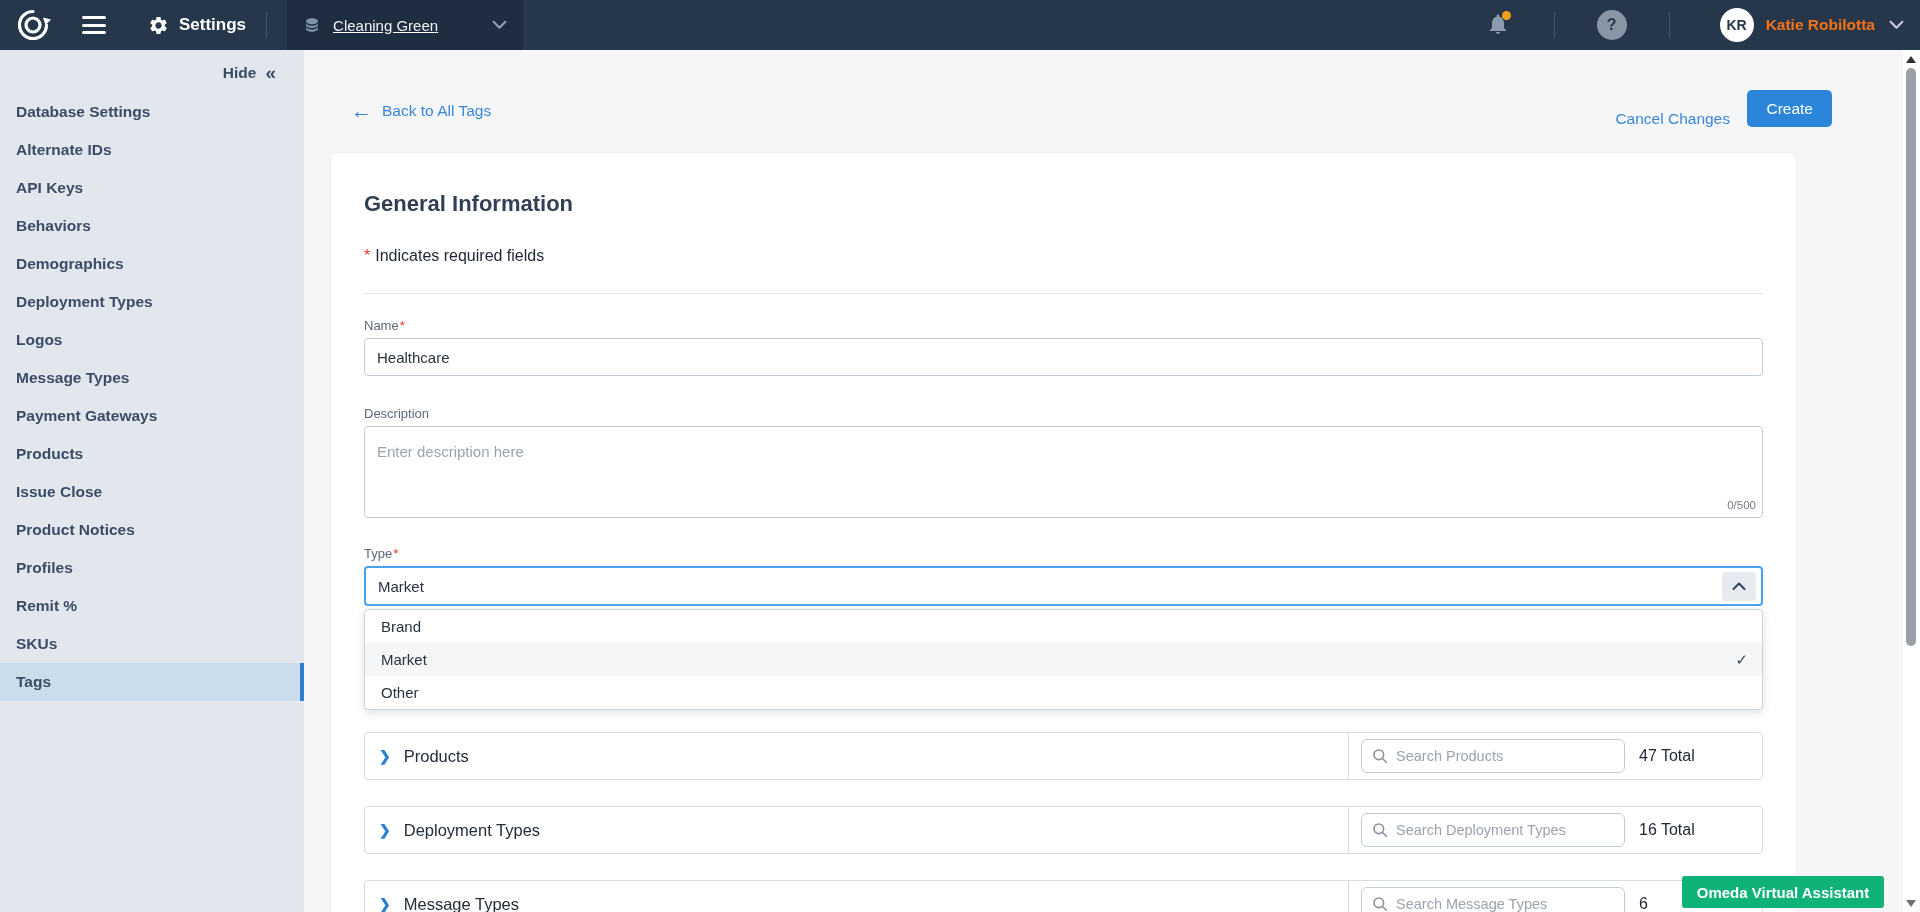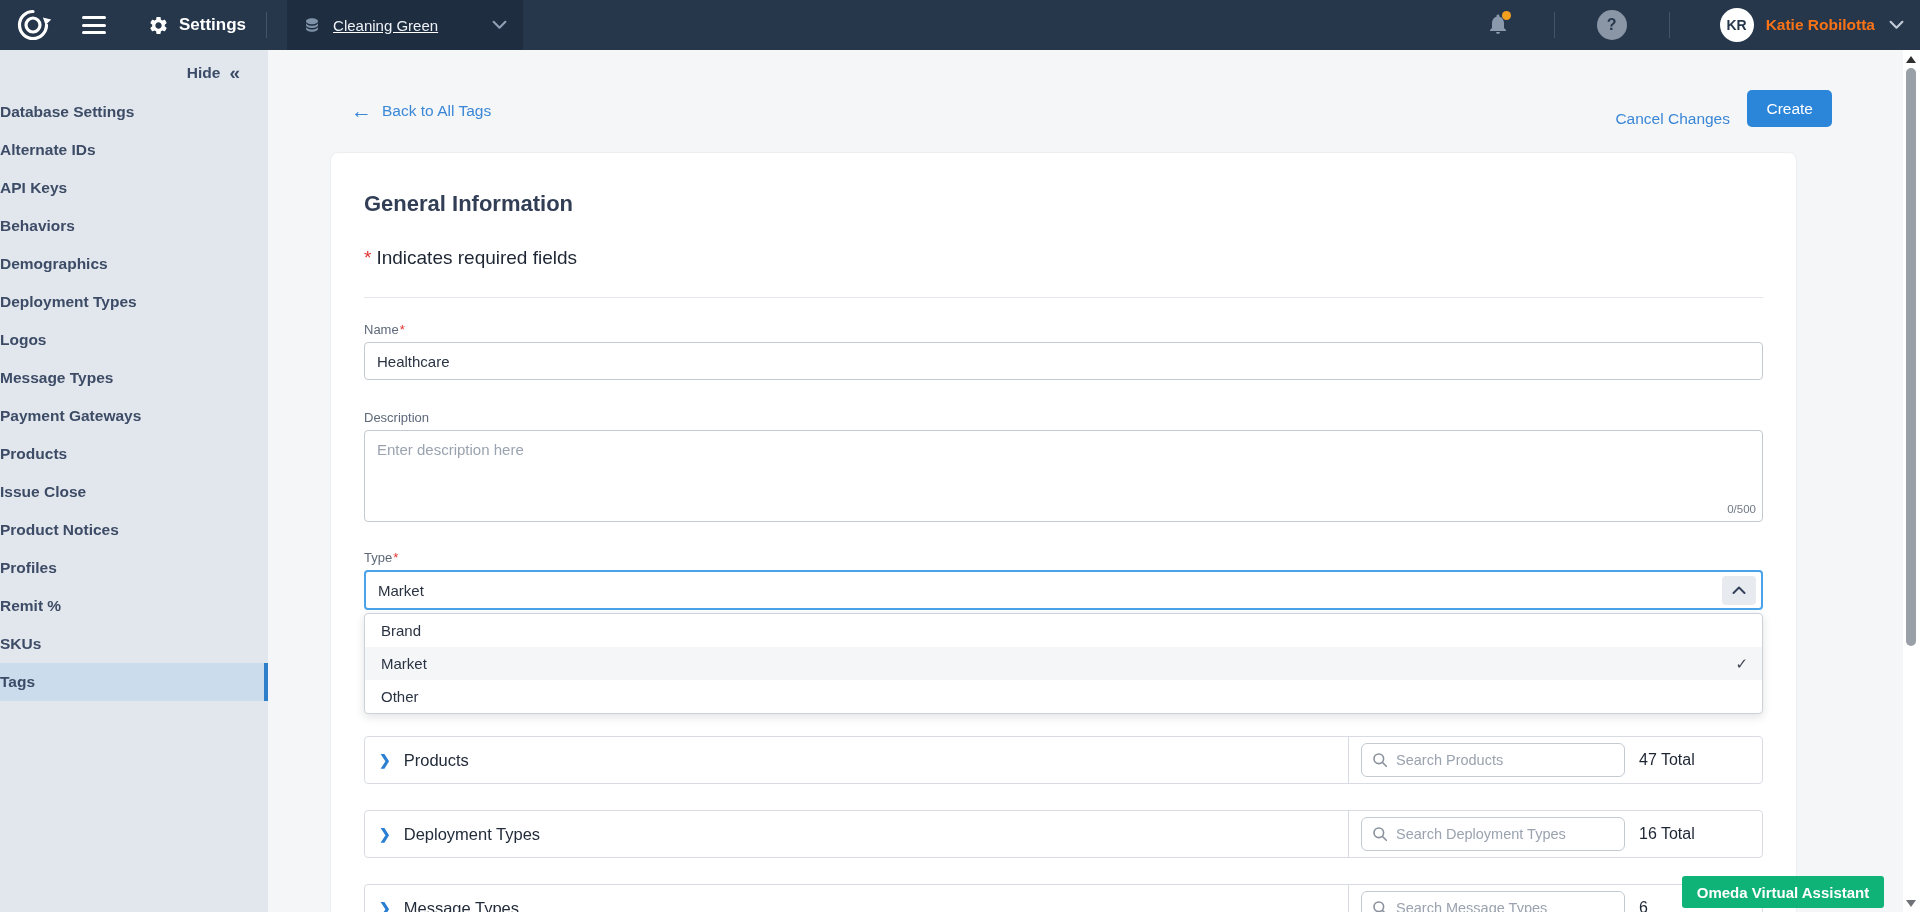--- a/index.html
+++ b/index.html
@@ -18,43 +18,43 @@
   .db-selector .chev{margin-left:auto;}
   .top-right{margin-left:auto;display:flex;align-items:center;margin-right:16px;}
   .bell-wrap{position:relative;width:26px;height:26px;margin-right:22px;cursor:pointer;}
   .bell-dot{position:absolute;top:-1px;right:1px;width:9px;height:9px;border-radius:50%;background:#f59f1e;}
   .help-circle{width:30px;height:30px;border-radius:50%;background:#8a96a6;color:#26374b;font-size:16px;font-weight:700;display:flex;align-items:center;justify-content:center;margin:0 22px;cursor:pointer;}
   .avatar{width:34px;height:34px;border-radius:50%;background:#fff;color:#26374b;font-size:14px;font-weight:700;display:flex;align-items:center;justify-content:center;margin-left:30px;}
   .user-name{font-size:15.5px;font-weight:600;color:#f97316;margin-left:12px;}
   .user-chev{margin-left:14px;cursor:pointer;}
 
   
-  .sidebar{position:absolute;top:50px;left:0;width:268px;bottom:0;background:#e2e6ed;z-index:5;}
+  .sidebar{position:absolute;top:50px;left:0;width:304px;bottom:0;background:#e2e6ed;z-index:5;}
   .hide-row{display:flex;justify-content:flex-end;align-items:center;padding:13px 28px 11px 0;color:#3d4c66;font-size:15.5px;font-weight:600;gap:9px;cursor:pointer;}
   .hide-row .dbl-chev{font-size:19px;font-weight:700;line-height:1;}
-  .side-item{height:38px;line-height:38px;padding-left:0;font-size:15.5px;font-weight:600;color:#3d4c66;cursor:pointer;white-space:nowrap;}
+  .side-item{height:38px;line-height:38px;padding-left:16px;font-size:15.5px;font-weight:600;color:#3d4c66;cursor:pointer;white-space:nowrap;}
   .side-item.selected{background:#cbdded;border-right:4px solid #2d7fc9;}
 
   
   .main{position:absolute;left:256px;top:50px;right:0;bottom:0;background:#f4f6f8;overflow:hidden;}
   .back-link{position:absolute;left:95px;top:50px;display:flex;align-items:center;gap:10px;color:#3b87d6;font-size:15.5px;cursor:pointer;}
   .back-link .arrow{font-size:21px;line-height:1;}
   .cancel-link{position:absolute;right:190px;top:60px;color:#3b87d6;font-size:15.5px;cursor:pointer;}
   .create-btn{position:absolute;right:88px;top:40px;height:37px;padding:0 19px;background:#2b85d8;border:none;border-radius:5px;color:#fff;font-size:15.5px;font-weight:500;font-family:"Liberation Sans",sans-serif;cursor:pointer;}
 
   .card{position:absolute;left:74px;top:102px;width:1467px;height:870px;background:#fff;border:1px solid #eceef1;border-radius:8px;padding:38px 33px 0 33px;}
   .card-title{font-size:22px;font-weight:600;color:#313e55;margin-bottom:30px;}
-  .req-note{font-size:19px;color:#1e2633;margin-bottom:28px;}
+  .req-note{font-size:16px;color:#1e2633;margin-bottom:28px;}
   .req-star{color:#e3342f;margin-right:5px;}
   .form-hr{border:none;border-top:1px solid #e3e6ea;margin-bottom:24px;}
   .field-label{font-size:13px;color:#5d6878;margin-bottom:5px;display:block;}
   .field-label .req-star{margin:0 0 0 1px;}
   .text-input{width:100%;height:38px;border:1px solid #c4cad2;border-radius:4px;padding:0 12px;font-size:15px;color:#2a3342;font-family:"Liberation Sans",sans-serif;margin-bottom:30px;background:#fff;}
   .ta-wrap{position:relative;margin-bottom:28px;}
-  .desc-textarea{width:100%;height:92px;border:1px solid #c4cad2;border-radius:4px;padding:10px 12px;font-size:15px;color:#2a3342;font-family:"Liberation Sans",sans-serif;resize:none;display:block;background:#fff;}
+  .desc-textarea{width:100%;height:92px;border:1px solid #c4cad2;border-radius:4px;padding:16px 12px;font-size:15px;color:#2a3342;font-family:"Liberation Sans",sans-serif;resize:none;display:block;background:#fff;}
   .desc-textarea::placeholder,.search-input::placeholder{color:#9aa3af;opacity:1;}
   .char-counter{position:absolute;right:7px;bottom:7px;font-size:11.5px;color:#707a87;}
 
   .type-select{position:relative;border:2px solid #4aa3ea;border-radius:4px;height:40px;display:flex;align-items:center;padding-left:12px;font-size:15px;color:#2a3342;cursor:pointer;background:#fff;}
   .chev-btn{position:absolute;right:5px;top:4px;width:34px;height:29px;background:#e7eaee;border-radius:4px;display:flex;align-items:center;justify-content:center;cursor:pointer;}
   .dropdown-panel{margin-top:3px;border:1px solid #ccd2d9;border-radius:4px;box-shadow:0 3px 10px rgba(20,30,50,.13);margin-bottom:22px;background:#fff;overflow:hidden;}
   .dd-option{height:33px;line-height:33px;padding:0 16px;font-size:15px;color:#2a3342;position:relative;cursor:pointer;}
   .dd-option.selected{background:#f4f6f8;}
   .dd-check{position:absolute;right:14px;top:0;color:#3c4350;font-size:15px;}
 

